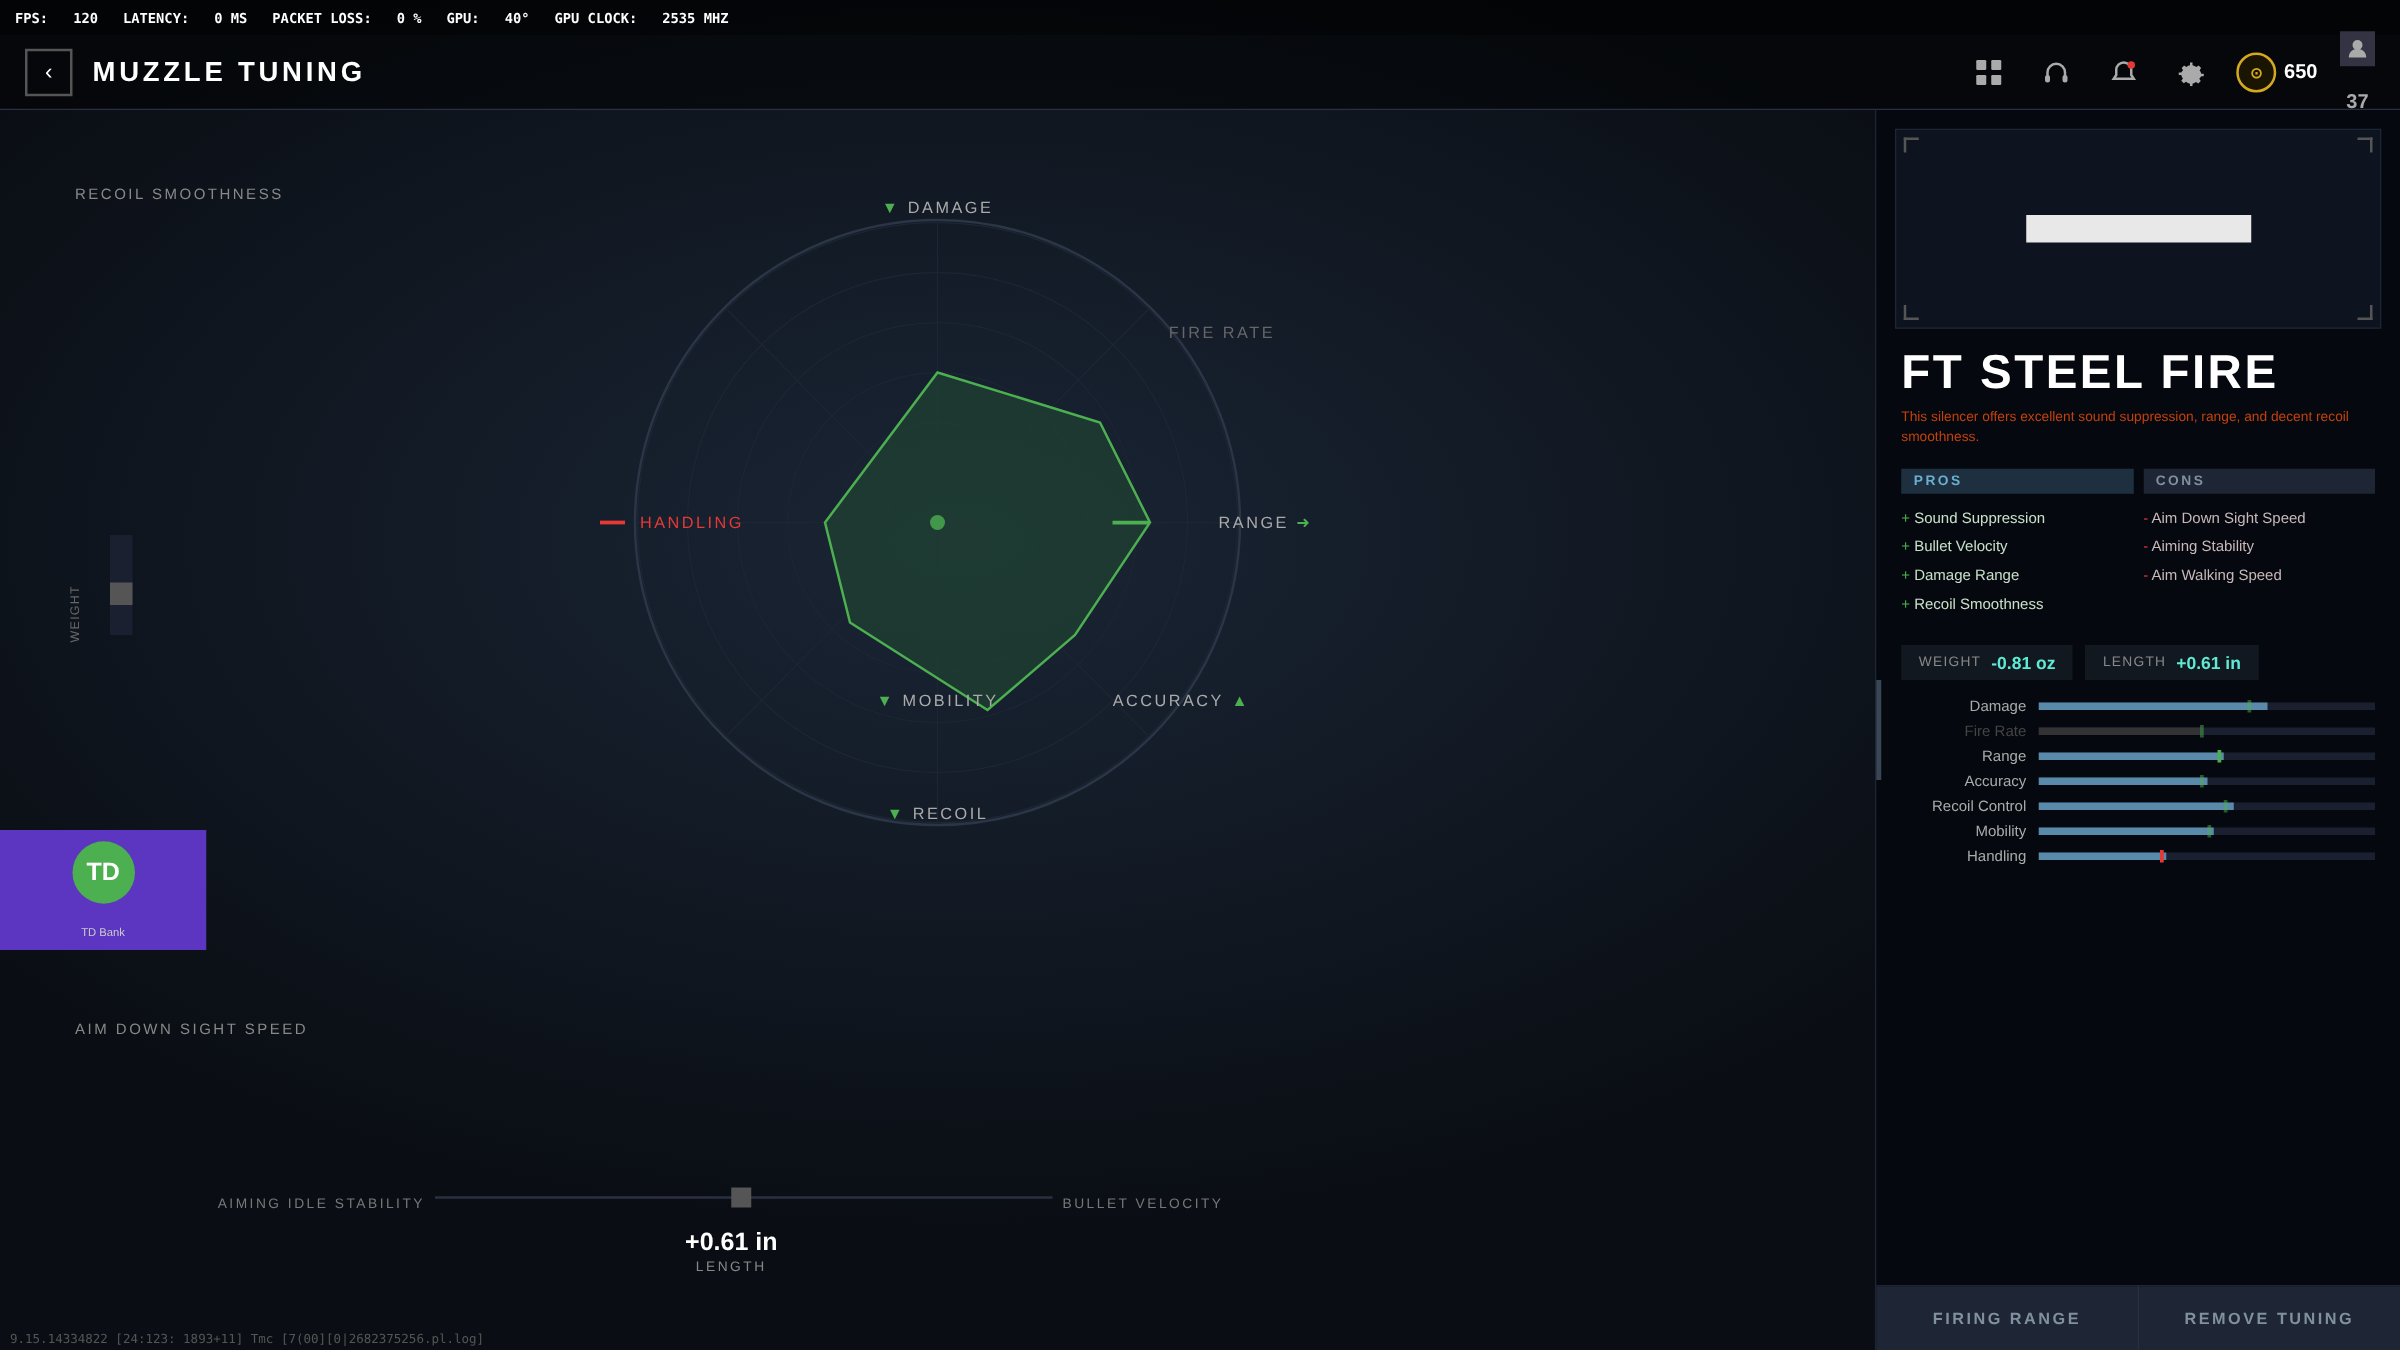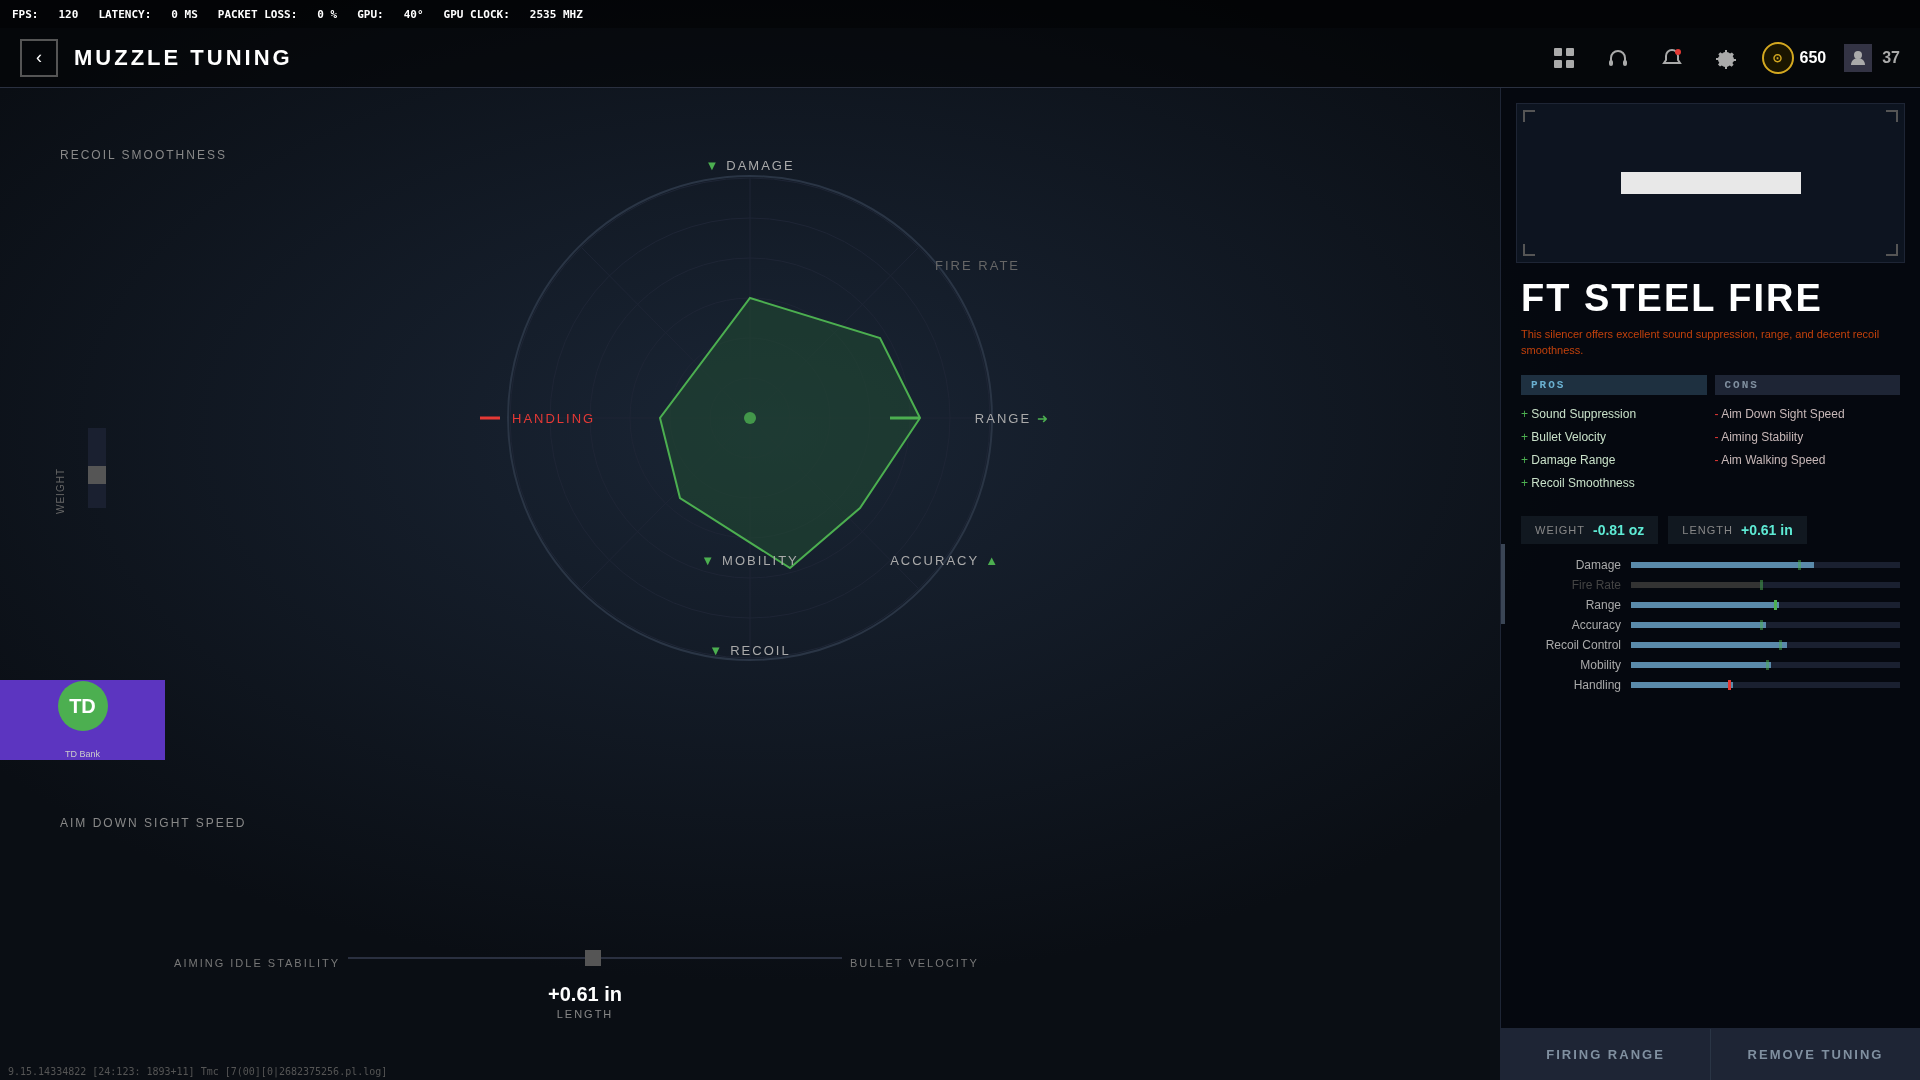--- a/index.html
+++ b/index.html
@@ -115,24 +115,25 @@
       align-items: center;
       justify-content: center;
       color: #d4a820;
       font-size: 12px;
       font-weight: bold;
     }
 
     .player-badge {
       display: flex;
       align-items: center;
-      gap: 10px;
+      gap: 20px;
       font-size: 16px;
       font-weight: bold;
       color: #aaa;
+      flex-direction: column;
     }
     .player-icon {
       width: 28px;
       height: 28px;
       background: #334;
       display: flex;
       align-items: center;
       justify-content: center;
       font-size: 14px;
     }
@@ -210,21 +211,21 @@
       color: #888;
       text-transform: uppercase;
     }
 
     
     .ad-overlay {
       position: absolute;
       left: 0;
       bottom: 320px;
       width: 165px;
-      height: 80px;
+      height: 96px;
       background: #5c35c0;
       display: flex;
       flex-direction: column;
       align-items: center;
       justify-content: center;
       z-index: 200;
       gap: 16px;
     }
 
     .ad-logo {
@@ -294,21 +295,20 @@
     .pros-box, .cons-box {
       flex: 1;
     }
 
     .pros-header, .cons-header {
       font-size: 11px;
       letter-spacing: 2px;
       padding: 4px 10px;
       margin-bottom: 8px;
       font-weight: bold;
-      font-family: Liberation Mono, monospace;
     }
 
     .pros-header {
       background: #1e3040;
       color: #6ab0d0;
     }
 
     .cons-header {
       background: #1e2535;
       color: #8090a0;

